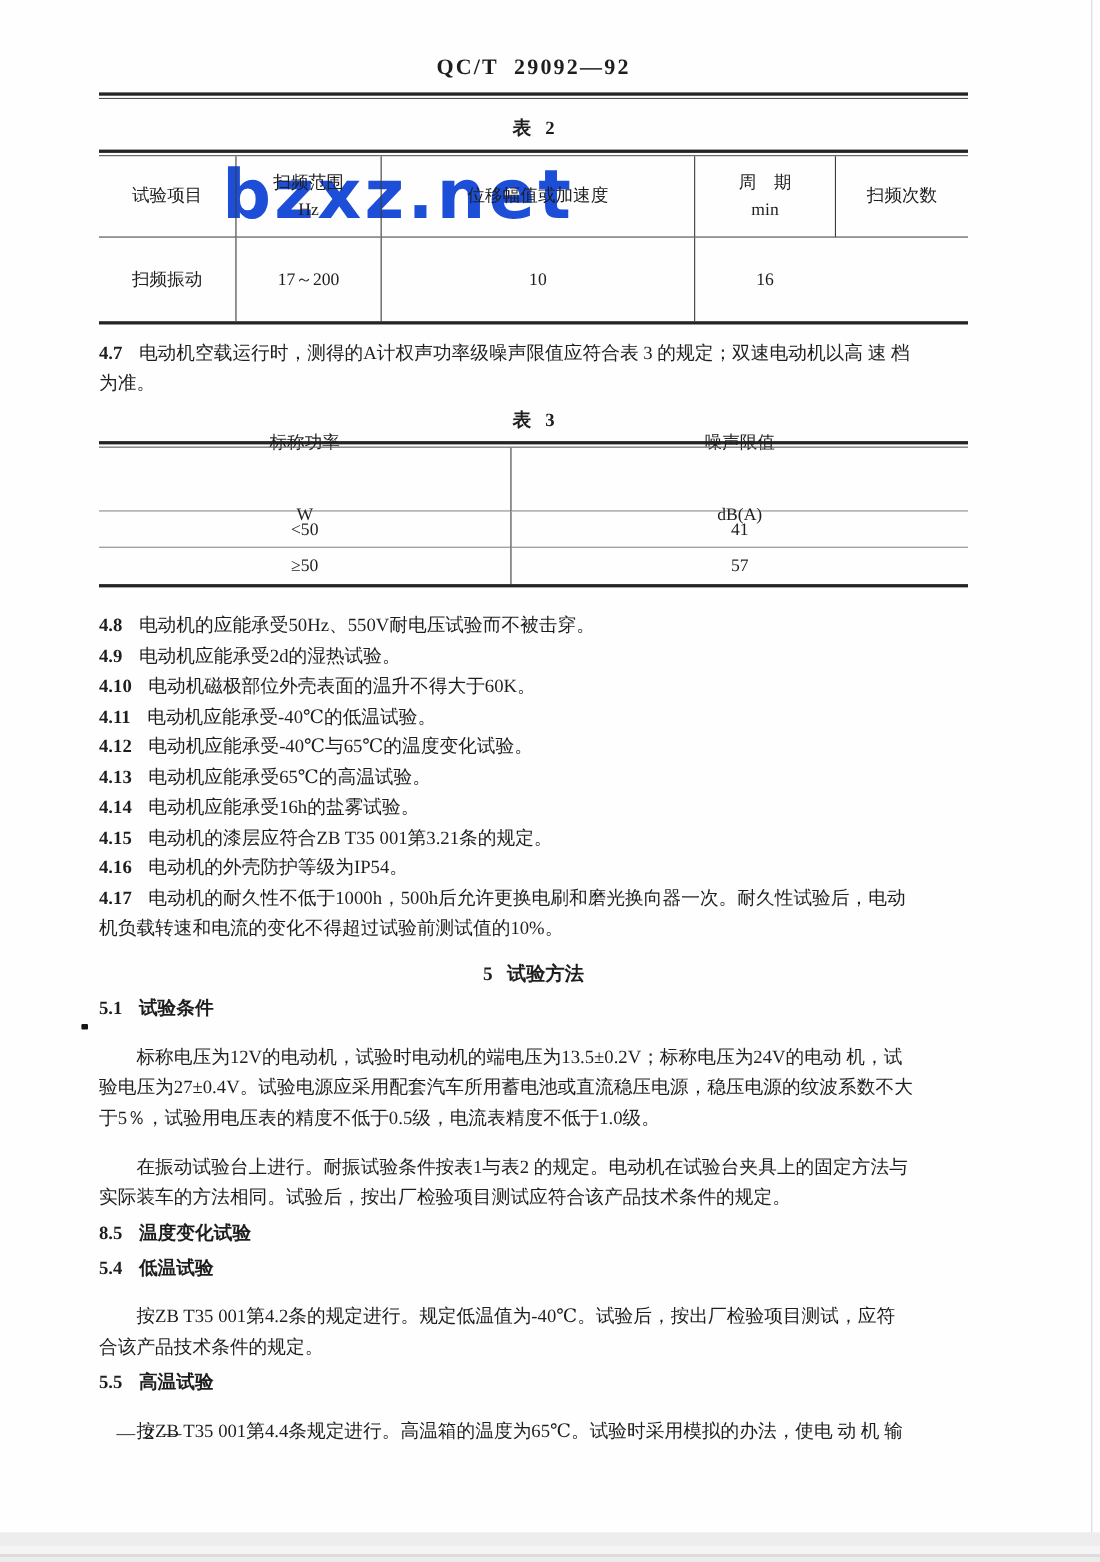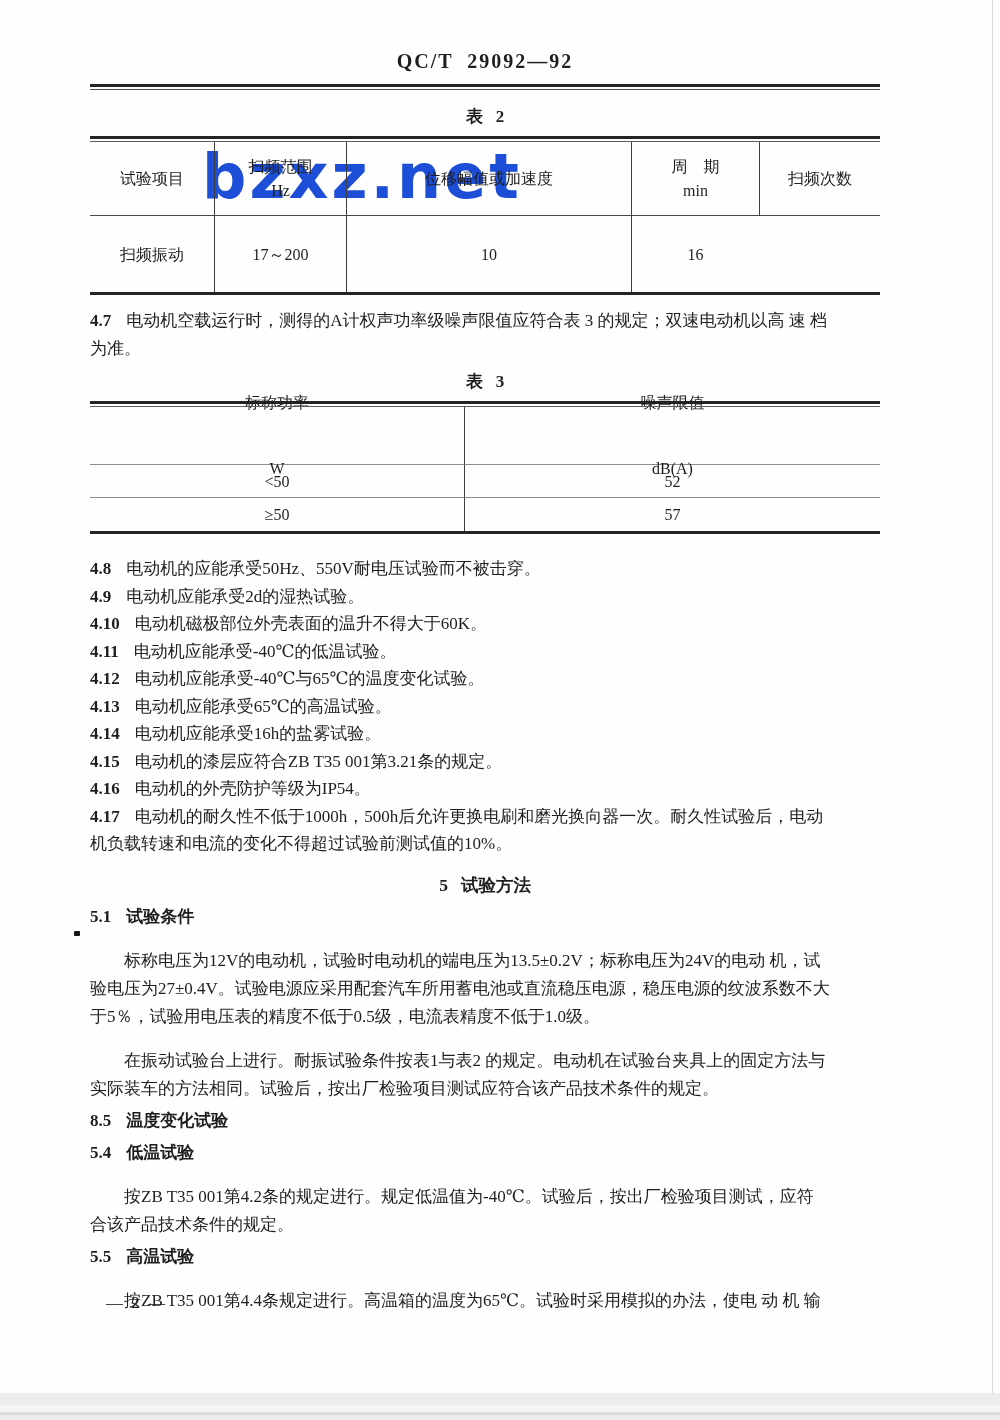--- a/index.html
+++ b/index.html
@@ -111,21 +111,21 @@
         <div class="cell rb">
           <div class="l2">标称功率</div>
           <div class="l2">W</div>
         </div>
         <div class="cell rb bl">
           <div class="l2">噪声限值</div>
           <div class="l2">dB(A)</div>
         </div>
 
         <div class="cell rb">&lt;50</div>
-        <div class="cell rb bl">52</div>
+        <div class="cell rb bl">41</div>
 
         <div class="cell">≥50</div>
         <div class="cell bl">57</div>
       </div>
     </div>
 
     <div class="items">
       <div class="item"><span class="num">4.8</span><span class="txt">电动机的应能承受50Hz、550V耐电压试验而不被击穿。</span></div>
       <div class="item"><span class="num">4.9</span><span class="txt">电动机应能承受2d的湿热试验。</span></div>
       <div class="item"><span class="num">4.10</span><span class="txt">电动机磁极部位外壳表面的温升不得大于60K。</span></div>

